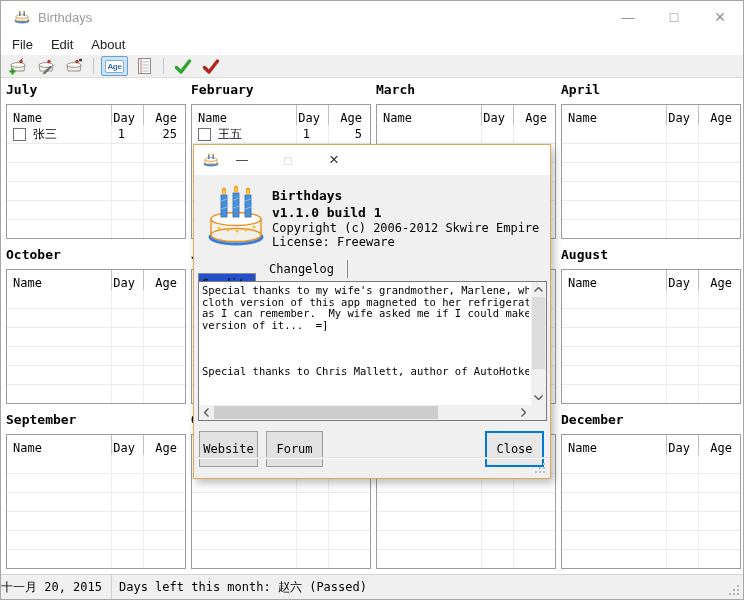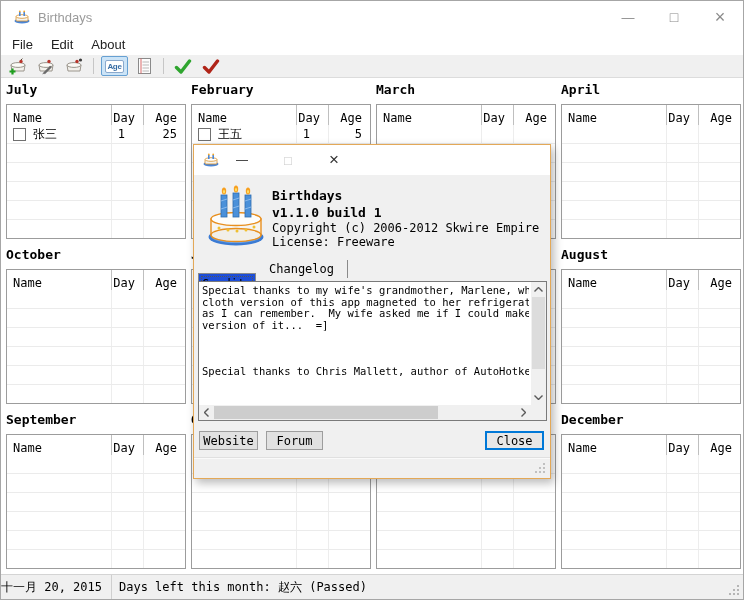--- a/index.html
+++ b/index.html
@@ -67,21 +67,21 @@
   .cline{height:11.5px;white-space:pre;overflow:hidden}
   .vsb{position:absolute;top:0;right:0;width:15px;bottom:15px;background:#f0f0f0}
   .vsb-up{position:absolute;top:0;left:0;right:0;height:15px;display:flex;align-items:center;justify-content:center}
   .vsb-dn{position:absolute;bottom:0;left:0;right:0;height:15px;display:flex;align-items:center;justify-content:center}
   .vsb-thumb{position:absolute;left:1px;right:1px;top:15px;height:72px;background:#dcdcdc}
   .hsb{position:absolute;left:0;bottom:0;right:15px;height:15px;background:#f0f0f0}
   .hsb-l{position:absolute;left:0;top:0;bottom:0;width:15px;display:flex;align-items:center;justify-content:center}
   .hsb-r{position:absolute;right:0;top:0;bottom:0;width:15px;display:flex;align-items:center;justify-content:center}
   .hsb-thumb{position:absolute;left:15px;width:224px;top:1px;bottom:1px;background:#cdcdcd}
   .sbcorner{position:absolute;right:0;bottom:0;width:15px;height:15px;background:#f0f0f0}
-  .dbtn{position:absolute;top:286px;height:19px;background:#e1e1e1;border:1px solid #9d9d9d;font:12px "DejaVu Sans Mono",monospace;color:#000;display:flex;align-items:center;justify-content:center}
+  .dbtn{position:absolute;top:286px;height:36px;background:#e1e1e1;border:1px solid #9d9d9d;font:12px "DejaVu Sans Mono",monospace;color:#000;display:flex;align-items:center;justify-content:center}
   .b-web{left:5px;width:59px}
   .b-forum{left:72px;width:57px}
   .b-close{right:6px;width:59px;border:2px solid var(--accent);background:#e7e7e7}
   .dsep{position:absolute;left:0;right:0;top:312px;border-top:1px solid #e0e0e0;border-bottom:1px solid #fafafa}
   .dgrip{position:absolute;right:5px;bottom:5px;width:2px;height:2px;background:#c0c0c0;
          box-shadow:-4px 0 0 0 #c0c0c0,-8px 0 0 0 #c0c0c0,0 -4px 0 0 #c0c0c0,-4px -4px 0 0 #c0c0c0,0 -8px 0 0 #c0c0c0}
   .chev{stroke:#5a5a5a;stroke-width:1.4;fill:none}
 </style>
 </head>
 <body>

